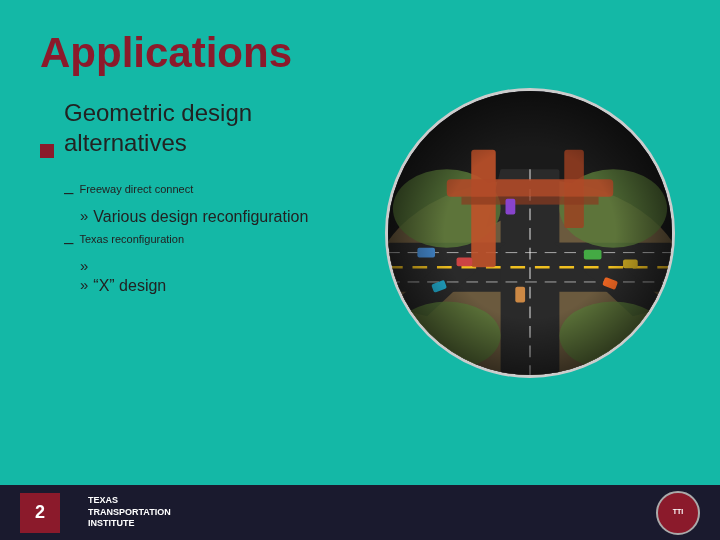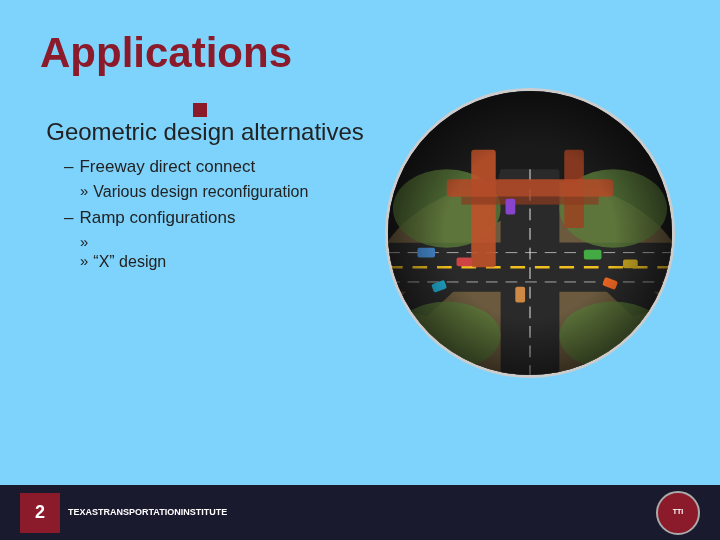--- a/index.html
+++ b/index.html
@@ -9,21 +9,21 @@
       height: 540px;
       background: #ffffff;
       font-family: Arial, sans-serif;
       overflow: hidden;
       position: relative;
     }
 
     .slide {
       width: 720px;
       height: 540px;
-      background: #7dd3fc;
+      background: #14b8a6;
       padding: 30px 40px 20px 40px;
       position: relative;
     }
 
     .title {
       font-size: 42px;
       font-weight: bold;
       color: #8B1A2B;
       margin-bottom: 22px;
       line-height: 1.1;
@@ -35,23 +35,23 @@
       align-items: flex-start;
     }
 
     .text-content {
       flex: 0 0 340px;
       padding-right: 10px;
     }
 
     .bullet-main {
       display: flex;
-      flex-direction: column;
-      align-items: center;
-      margin-bottom: 9px;
+      flex-direction: row;
+      align-items: flex-end;
+      margin-bottom: 24px;
     }
 
     .bullet-square {
       width: 14px;
       height: 14px;
       background: #8B1A2B;
       margin-top: 5px;
       margin-right: 10px;
       flex-shrink: 0;
     }
@@ -77,21 +77,21 @@
 
     .dash {
       font-size: 17px;
       color: #222;
       margin-right: 6px;
       flex-shrink: 0;
       margin-top: 1px;
     }
 
     .sub-item-text {
-      font-size: 17px;
+      font-size: 11px;
       color: #222222;
       line-height: 1.3;
     }
 
     .sub-sub-list {
       margin-left: 16px;
       margin-top: 2px;
       margin-bottom: 4px;
     }
 
@@ -168,20 +168,22 @@
     }
 
     .tti-logo-number {
       font-size: 18px;
       font-weight: bold;
       color: white;
     }
 
     .tti-logo-text {
       display: flex;
+      flex-direction: column;
+      margin-left: 20px;
     }
 
     .tti-text-line {
       font-size: 9px;
       color: white;
       font-weight: bold;
       line-height: 1.3;
       text-transform: uppercase;
     }
 
@@ -228,21 +230,21 @@
         </div>
         <div class="sub-sub-list">
           <div class="sub-sub-item">
             <span class="chevron">»</span>
             <span class="sub-sub-text">Various design reconfiguration</span>
           </div>
         </div>
 
         <div class="sub-item">
           <span class="dash">–</span>
-          <span class="sub-item-text">Ramp configurations</span>
+          <span class="sub-item-text">Texas reconfiguration</span>
         </div>
         <div class="sub-sub-list">
           <div class="sub-sub-item">
             <span class="chevron">»</span>
           </div>
           <div class="sub-sub-item">
             <span class="chevron">»</span>
             <span class="sub-sub-text">“X” design</span>
           </div>
         </div>

